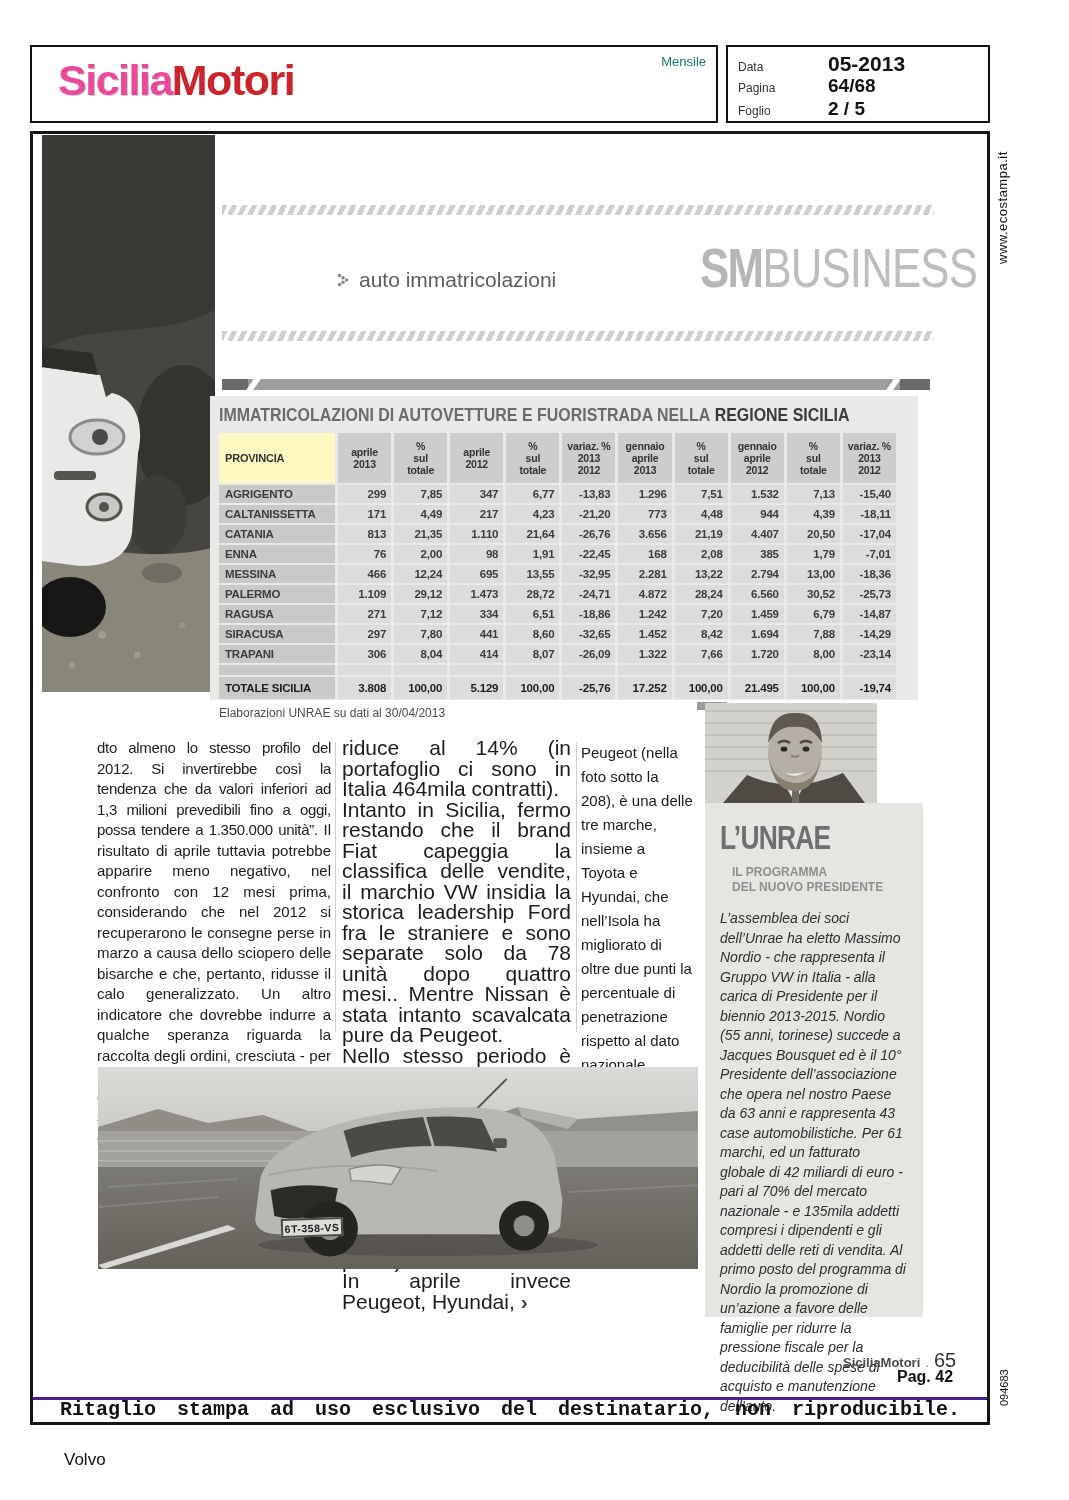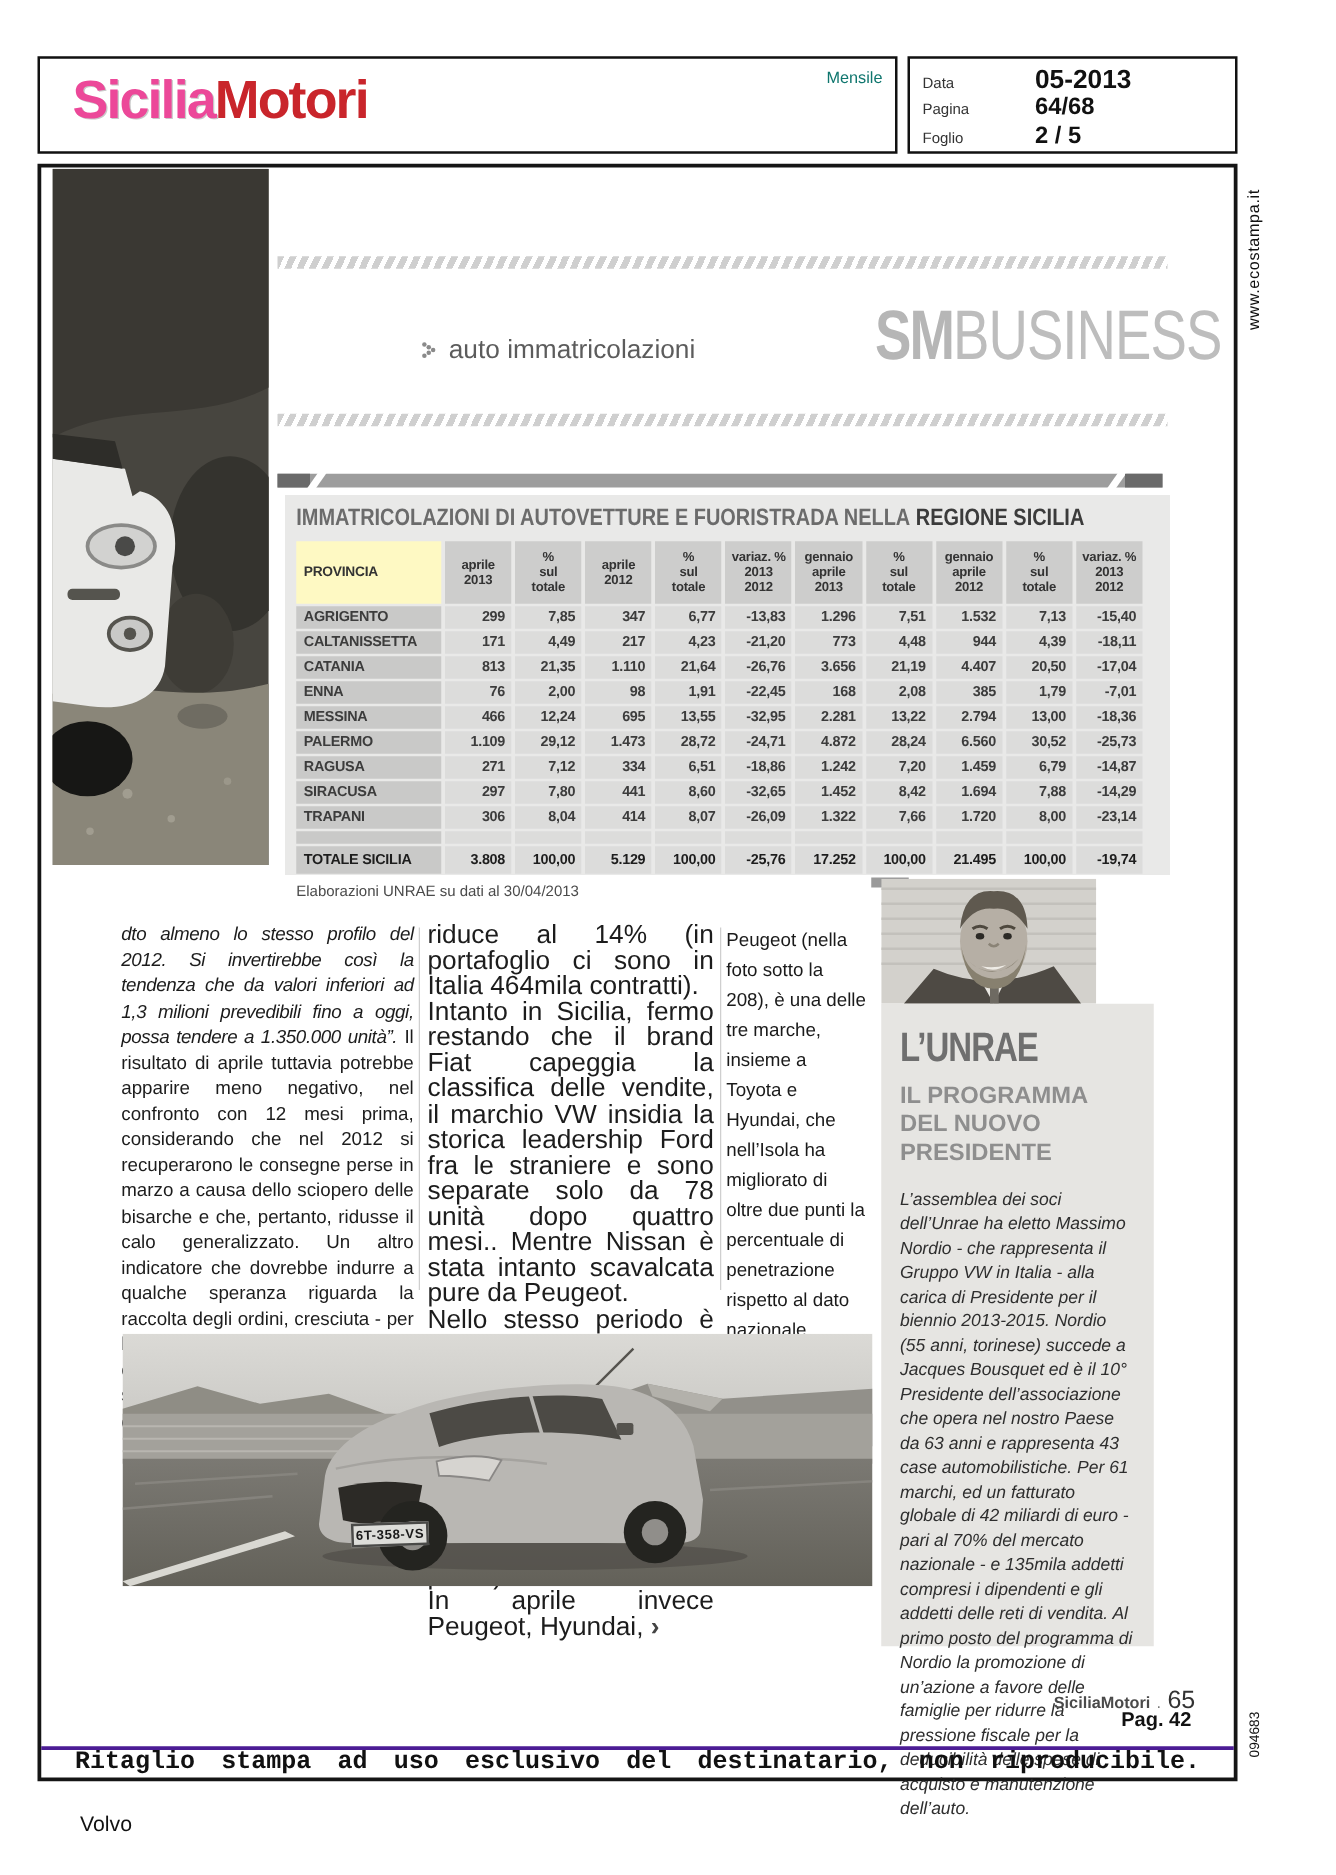--- a/index.html
+++ b/index.html
@@ -38,53 +38,53 @@
   #accent-bar .g1{left:28px;} #accent-bar .g2{right:33px;}
 
   
   #kicker{left:337px;top:268px;font-size:21px;color:#5c5c5c;display:flex;align-items:center;gap:9px;}
   #sm-logo{left:700px;top:240px;font-size:56px;line-height:1;color:#b6b6b6;letter-spacing:-2px;
            transform:scaleX(.78);transform-origin:left;white-space:nowrap;}
   #sm-logo .sm{font-weight:900;}
   #sm-logo .biz{font-weight:300;color:#bdbdbd;letter-spacing:-1px;}
 
   
-  #table-panel{left:228px;top:396px;width:708px;height:304px;background:#e9e9e8;box-sizing:border-box;padding:8px 22px 6px 9px;}
+  #table-panel{left:210px;top:396px;width:708px;height:304px;background:#e9e9e8;box-sizing:border-box;padding:8px 22px 6px 9px;}
   #tbl-title{font-size:19px;white-space:nowrap;transform:scaleX(.84);transform-origin:left;}
   #tbl-title .t1{font-weight:700;color:#6b6b6b;}
   #tbl-title .t2{font-weight:900;color:#3b3b3b;}
   #grid{margin-top:7px;display:grid;grid-template-columns:116px repeat(10,1fr);gap:2px 3px;}
   .cell{display:flex;align-items:center;justify-content:flex-end;background:#dcdcdb;font-size:11.5px;
         font-weight:700;color:#3c3c3c;padding:0 5px;height:18px;box-sizing:border-box;letter-spacing:-.2px;}
   .cell.hdr{justify-content:center;text-align:center;background:#cdcdcc;height:50px;font-size:10.5px;
         line-height:1.15;white-space:pre-line;padding:0 2px;color:#333;}
   .cell.prov-hdr{justify-content:flex-start;text-align:left;background:#fef9c3;padding-left:6px;font-size:11px;}
   .cell.prov{justify-content:flex-start;background:#c9c9c8;padding-left:6px;}
   .cell.spacer{height:10px;}
   .cell.total{height:22px;font-weight:800;color:#1d1d1d;}
   #tbl-footnote{margin-top:7px;font-size:12px;color:#4a4a4a;}
   #small-block{left:697px;top:702px;width:30px;height:8px;background:#9a9a9a;}
 
   
   .colrule{width:1px;background:#cfcfcf;top:742px;height:290px;}
   #rule-1{left:335px;} #rule-2{left:576px;}
   #col-1{left:97px;top:738px;width:234px;font-size:15px;line-height:20.5px;text-align:justify;color:#1c1c1c;}
-  #col-1 .intro{font-style:italic;letter-spacing:-.3px;}
+  #col-1 .intro{letter-spacing:-.3px;}
   #col-2{left:342px;top:738px;width:229px;font-size:21px;line-height:20.5px;text-align:justify;color:#1c1c1c;}
   #col-2 p{margin:0;}
   #col-3{left:581px;top:741px;width:112px;font-size:15px;line-height:24px;color:#1a1a1a;}
   .hl{padding:0 2px;color:#10303c;}
   .more-mark{font-weight:700;color:#444;}
 
   
   #sidebar-photo{left:705px;top:703px;width:172px;height:100px;}
   #sidebar-panel{left:705px;top:803px;width:218px;height:514px;background:#e6e5e2;box-sizing:border-box;padding:18px 15px;}
   #unrae-heading{font-size:33px;font-weight:700;color:#6f6f6f;letter-spacing:-1px;line-height:1;
                  transform:scaleX(.8);transform-origin:left;white-space:nowrap;}
-  #unrae-sub{margin-top:11px;font-size:19px;font-weight:700;color:#8e8e8e;line-height:1.22;white-space:pre-line;}
+  #unrae-sub{margin-top:11px;font-size:12px;font-weight:700;color:#8e8e8e;line-height:1.22;white-space:pre-line;margin-left:12px;}
   #unrae-body{margin-top:15px;font-style:italic;font-size:14px;line-height:19.5px;color:#2e2e2e;}
 
   
   #suv-photo{left:42px;top:135px;width:173px;height:557px;}
   #car-photo{left:98px;top:1067px;width:600px;height:202px;}
   #plate-overlay{left:281px;top:1218px;width:62px;height:19px;background:#ddddd9;border:2px solid #4a4a48;
                  transform:rotate(-2deg);display:flex;align-items:center;justify-content:center;
                  font-size:10.5px;font-weight:700;letter-spacing:.5px;color:#1a1a1a;box-sizing:border-box;}
 
   

